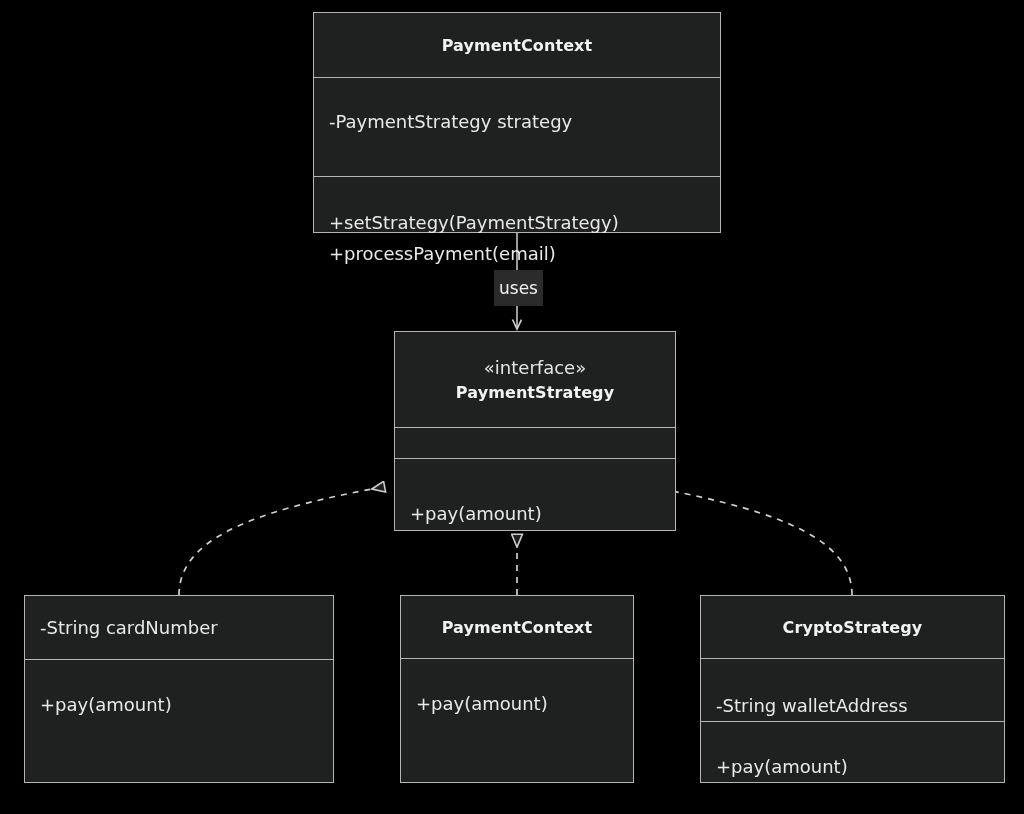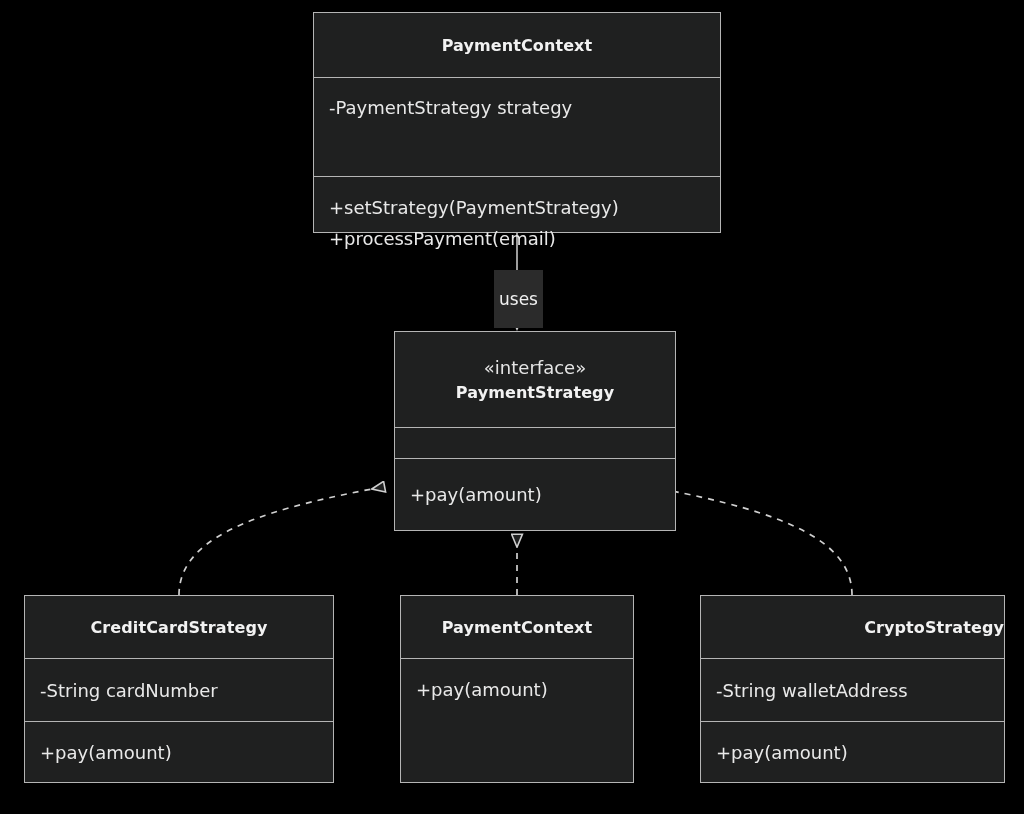--- a/index.html
+++ b/index.html
@@ -28,20 +28,21 @@
     box-sizing: border-box;
   }
   .compartment {
     box-sizing: border-box;
     display: flex;
     flex-direction: column;
     justify-content: center;
   }
   .compartment + .compartment {
     border-top: 1.6px solid #b5b5b5;
+    justify-content: flex-end;
   }
   .cls-title {
     text-align: center;
     color: #f2f2f2;
     font-weight: bold;
     font-size: 16px;
     line-height: 25px;
     letter-spacing: 0.1px;
   }
   .cls-stereotype {
@@ -57,21 +58,21 @@
     line-height: 31px;
     padding-left: 15px;
     white-space: nowrap;
   }
   .edge-label {
     position: absolute;
     background: #2b2b2b;
     color: #f0f0f0;
     font-size: 17px;
     line-height: 22px;
-    padding: 18px 5px;
+    padding: 7px 5px;
     white-space: nowrap;
   }
 </style>
 </head>
 <body>
 
 <svg id="diagram" viewBox="0 0 1024 814">
   <defs>
     <marker id="hollow-tri-up" markerWidth="16" markerHeight="16" refX="1.2" refY="6" orient="auto" markerUnits="userSpaceOnUse">
       <path d="M 1,6 L 14,0.6 L 14,11.4 Z" fill="#1f2020" stroke="#cfcfcf" stroke-width="1.6"></path>
@@ -110,42 +111,39 @@
     <div class="cls-stereotype">«interface»</div>
     <div class="cls-title">PaymentStrategy</div>
   </div>
   <div class="compartment" style="height:31px;"></div>
   <div class="compartment" style="height:71px;">
     <div class="member">+pay(amount)</div>
   </div>
 </div>
 
 <div class="uml-box" style="left:24px; top:595px; width:310px; height:188px;">
-  <div class="compartment" style="height:62px;">
-    <div class="cls-title">CreditCardStrategy</div>
-  </div>
   <div class="compartment" style="height:63px;">
     <div class="member">-String cardNumber</div>
   </div>
   <div class="compartment" style="height:61px;">
     <div class="member">+pay(amount)</div>
   </div>
 </div>
 
 <div class="uml-box" style="left:400px; top:595px; width:234px; height:188px;">
   <div class="compartment" style="height:62px;">
     <div class="cls-title">PaymentContext</div>
   </div>
   <div class="compartment" style="height:61px;">
     <div class="member">+pay(amount)</div>
   </div>
 </div>
 
 <div class="uml-box" style="left:700px; top:595px; width:305px; height:188px;">
-  <div class="compartment" style="height:62px;align-items:flex-end;">
+  <div class="compartment" style="height:62px;">
     <div class="cls-title">CryptoStrategy</div>
   </div>
   <div class="compartment" style="height:63px;">
     <div class="member">-String walletAddress</div>
   </div>
   <div class="compartment" style="height:61px;">
     <div class="member">+pay(amount)</div>
   </div>
 </div>
 

